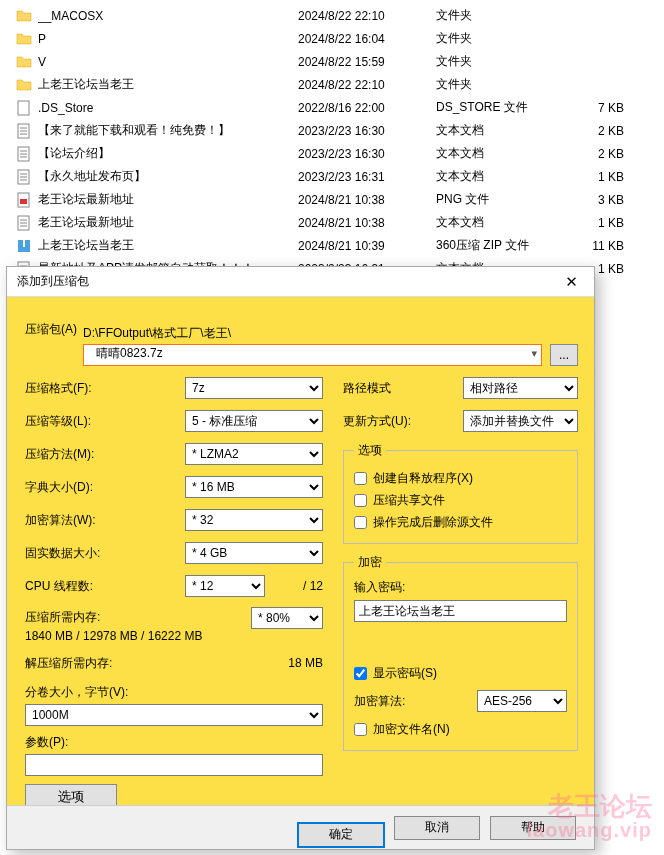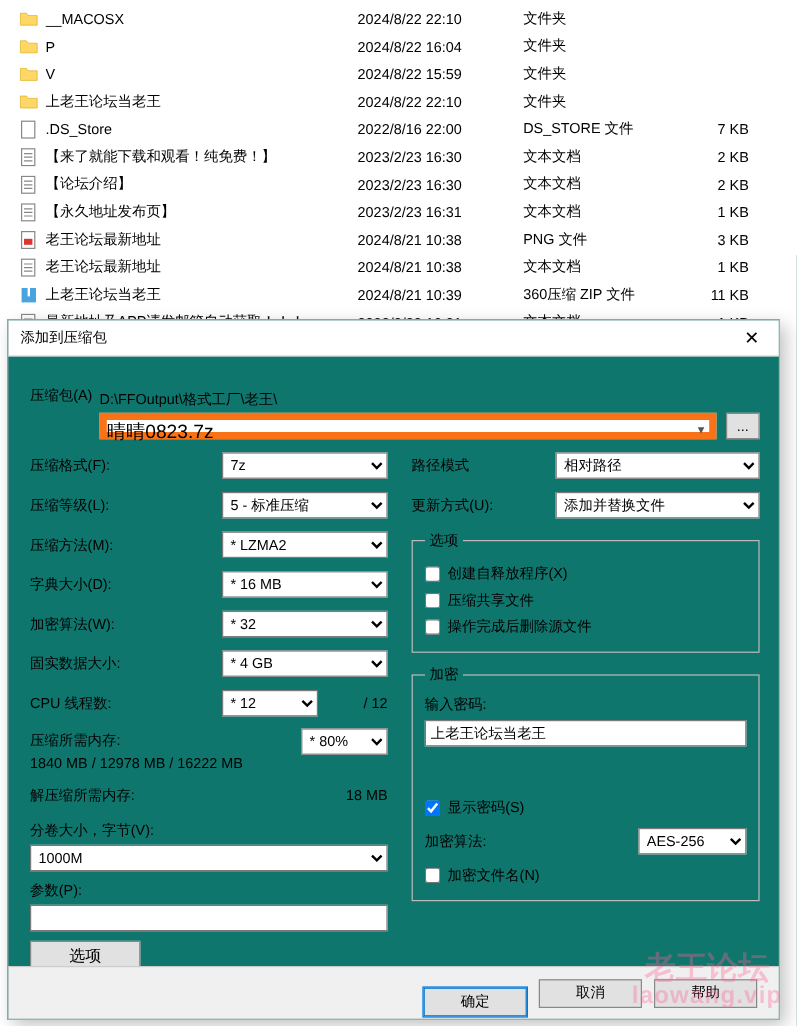--- a/index.html
+++ b/index.html
@@ -33,23 +33,23 @@
   .col-name { width: 260px; white-space: nowrap; overflow: hidden; }
   .col-date { width: 138px; color: #000; }
   .col-type { width: 148px; color: #000; }
   .col-size { width: 60px; text-align: right; padding-right: 20px; }
 
   
   .dialog {
     position: absolute;
     left: 6px;
     top: 266px;
-    width: 644px;
+    width: 589px;
     height: 584px;
-    background: #0f766e;
+    background: #fde047;
     border: 1px solid #aaa;
     box-shadow: 5px 5px 14px rgba(0,0,0,0.25);
   }
   .titlebar {
     display: flex;
     align-items: center;
     justify-content: space-between;
     height: 30px;
     background: #fff;
     border-bottom: 1px solid #ddd;
@@ -71,24 +71,24 @@
     display: flex;
     align-items: flex-start;
     margin-bottom: 10px;
   }
   .archive-label { width: 58px; padding-top: 12px; }
   .archive-path { font-size: 12px; margin-bottom: 2px; margin-top: 16px; }
   .archive-input-wrap { flex: 1; display: flex; gap: 8px; align-items: center; }
   .archive-input {
     flex: 1;
     height: 22px;
-    border: 6px solid #f97316;
+    border: 1px solid #f97316;
     background: #fff;
-    padding: 0 0;
-    font-size: 16px;
+    padding: 0 12px;
+    font-size: 12px;
     position: relative;
   }
   .archive-input::after {
     content: "▾";
     position: absolute;
     right: 4px;
     top: 2px;
     font-size: 11px;
     color: #555;
   }
@@ -198,21 +198,21 @@
     margin-top: 14px;
   }
 
   .watermark {
     position: absolute;
     right: 12px;
     bottom: 14px;
     font-size: 26px;
     font-weight: bold;
     color: rgba(255,100,150,0.35);
-    text-align: center;
+    text-align: right;
     line-height: 1.05;
     pointer-events: none;
   }
   .watermark .sub { font-size: 20px; letter-spacing: 1px; }
 </style>
 </head>
 <body>
 
 <div class="file-list" id="file-list">
     <div class="file-row">

